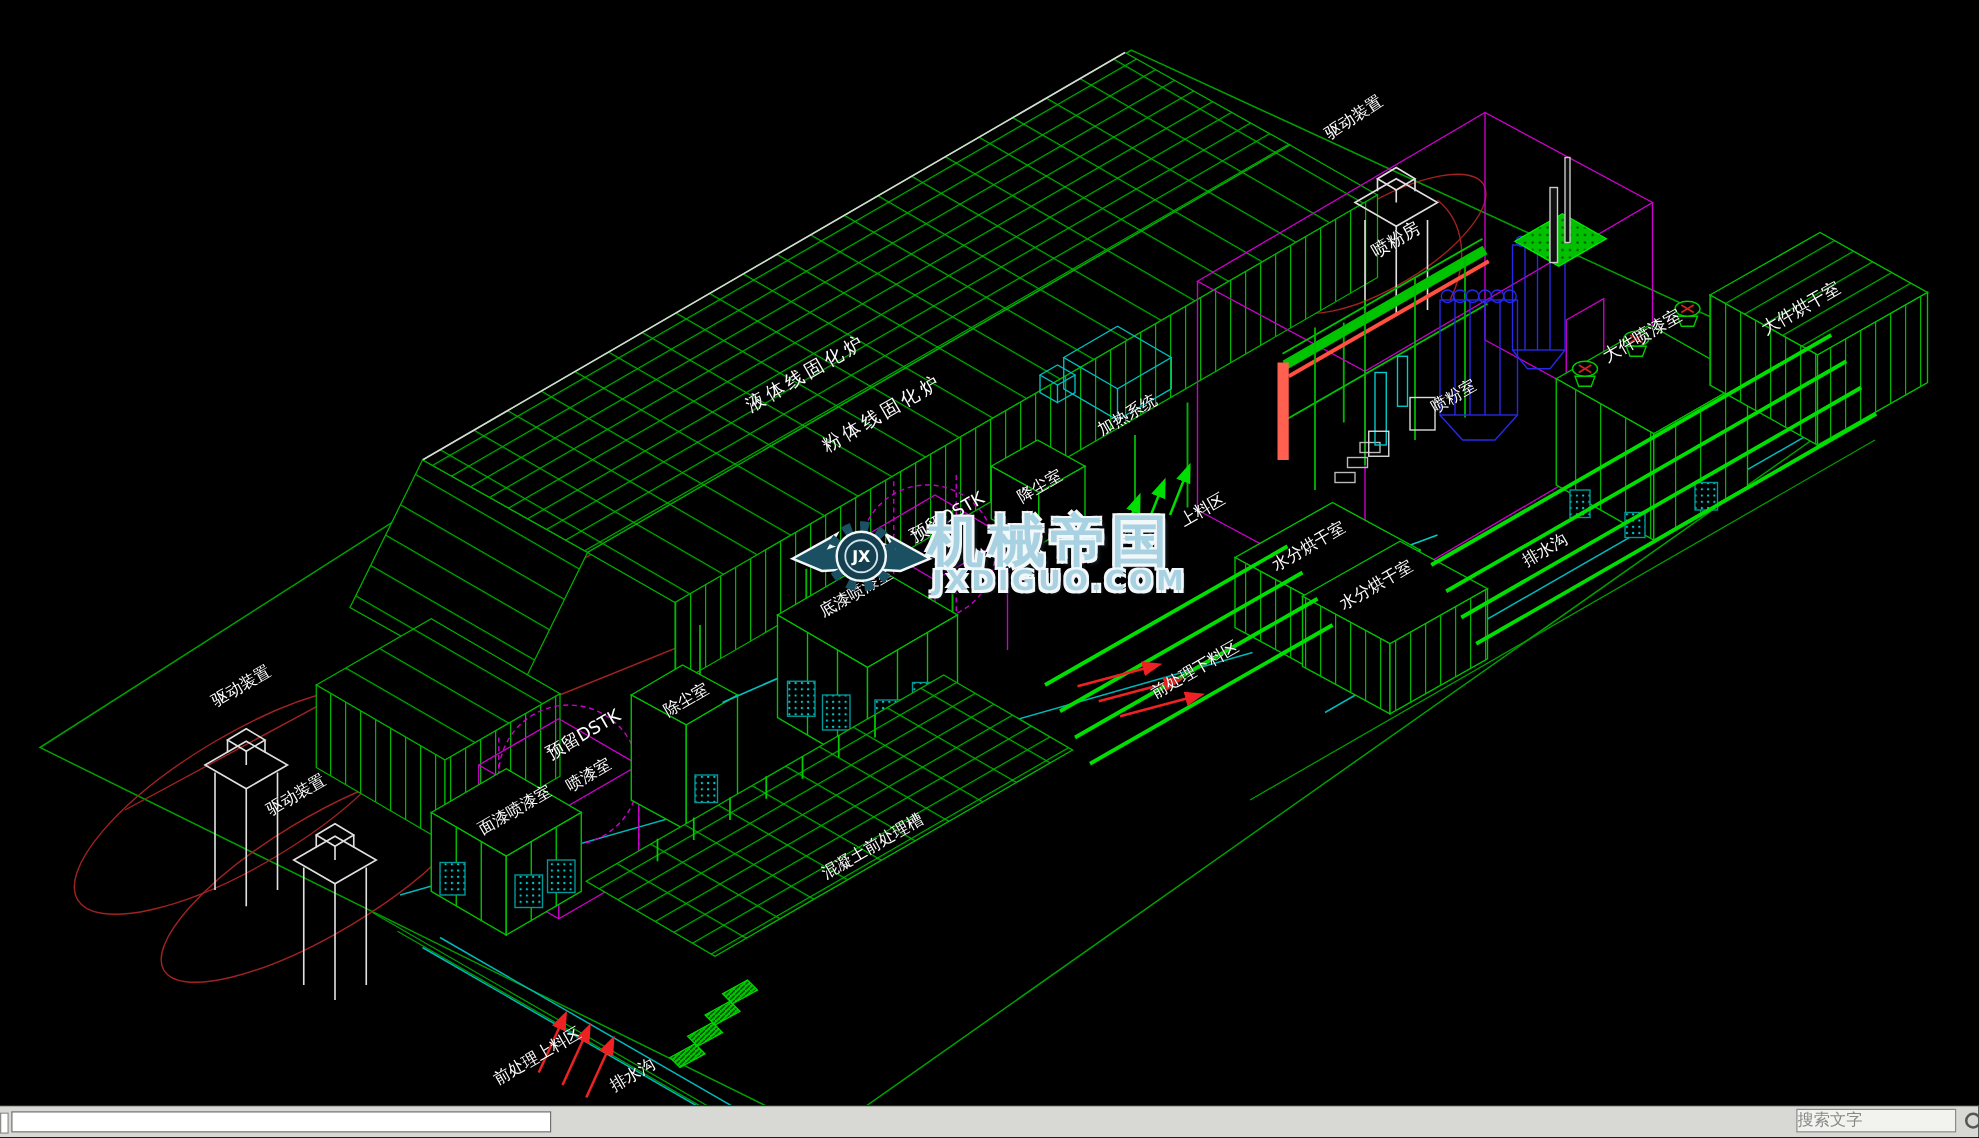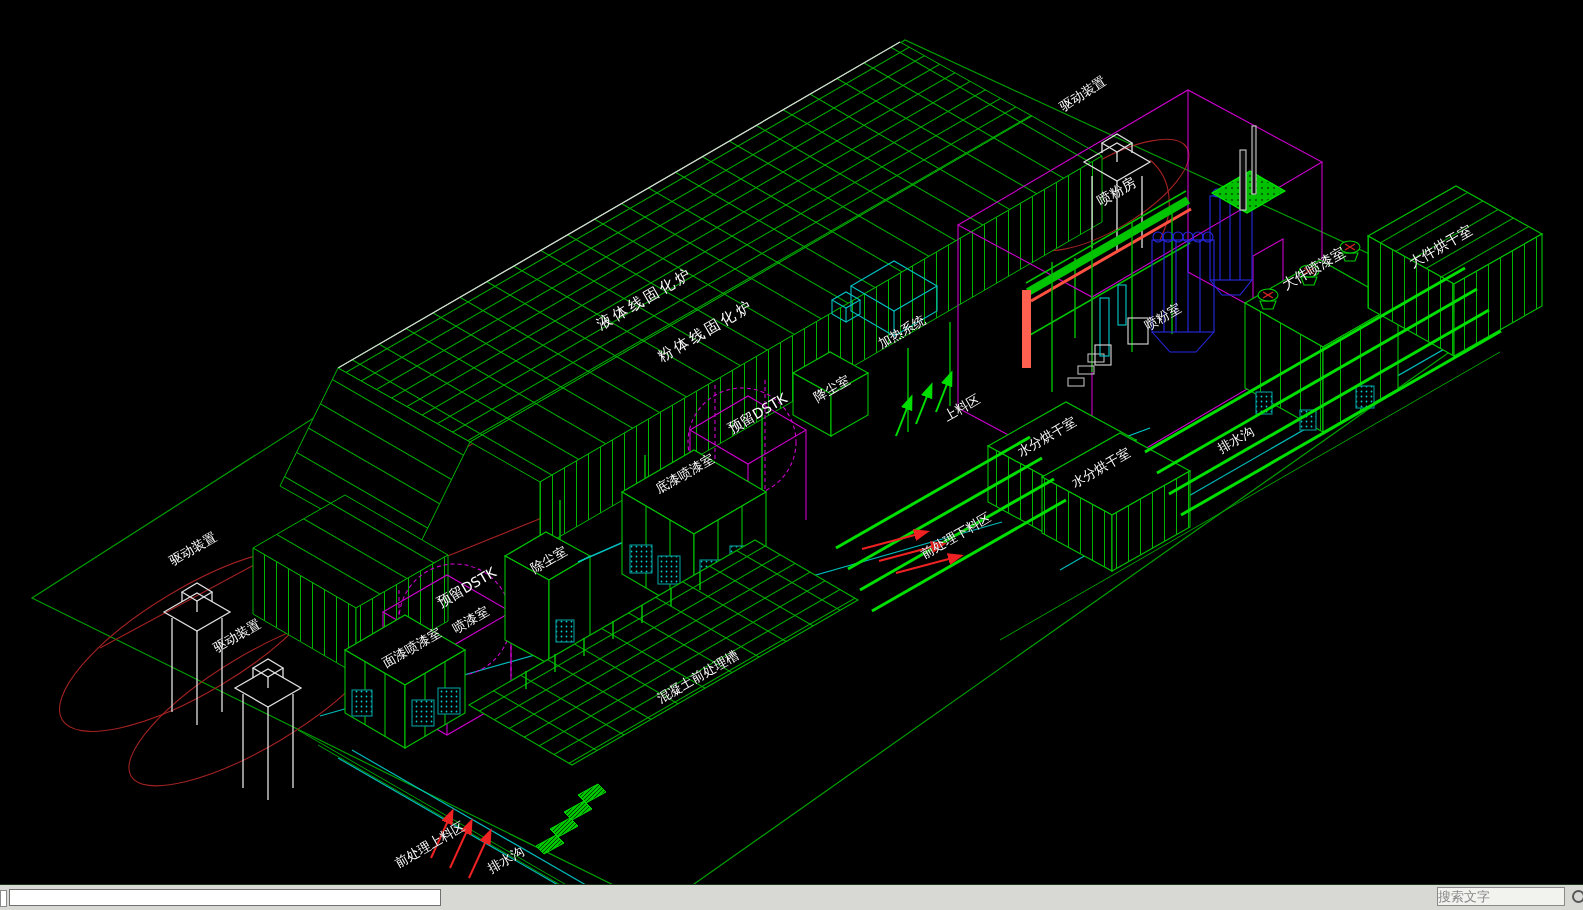--- a/index.html
+++ b/index.html
@@ -358,20 +358,34 @@
       <div class="cad-label" style="left: 193px; top: 549px; font-size: 13px; transform: translate(-50%, -50%) rotate(-30deg);">驱动装置</div>
       <div class="cad-label" style="left: 237px; top: 636px; font-size: 13px; transform: translate(-50%, -50%) rotate(-30deg);">驱动装置</div>
       <div class="cad-label" style="left: 467px; top: 588px; font-size: 14px; transform: translate(-50%, -50%) rotate(-30deg);">预留DSTK</div>
       <div class="cad-label" style="left: 471px; top: 620px; font-size: 13px; transform: translate(-50%, -50%) rotate(-30deg);">喷漆室</div>
       <div class="cad-label" style="left: 412px; top: 648px; font-size: 13px; transform: translate(-50%, -50%) rotate(-30deg);">面漆喷漆室</div>
       <div class="cad-label" style="left: 758px; top: 414px; font-size: 14px; transform: translate(-50%, -50%) rotate(-30deg);">预留DSTK</div>
       <div class="cad-label" style="left: 685px; top: 474px; font-size: 13px; transform: translate(-50%, -50%) rotate(-30deg);">底漆喷漆室</div>
       <div class="cad-label" style="left: 549px; top: 560px; font-size: 13px; transform: translate(-50%, -50%) rotate(-30deg);">除尘室</div>
     </div>
 
+<div class="watermark">
+  <svg width="118" height="100" viewBox="0 0 120 100">
+    <g stroke="#f2f7fa" stroke-width="2">
+      <path d="M4,52 L40,32 L34,43 L54,36 L48,47 L62,44 L62,60 L28,62 Z" fill="#1b5063"></path>
+      <path d="M116,52 L80,32 L86,43 L66,36 L72,47 L58,44 L58,60 L92,62 Z" fill="#1b5063"></path>
+      <circle cx="60" cy="50" r="24" fill="none" stroke="#1b5063" stroke-width="9" stroke-dasharray="7 7"></circle>
+      <circle cx="60" cy="50" r="20" fill="#14404f"></circle>
+      <circle cx="60" cy="50" r="13" fill="none" stroke="#cfe3ec" stroke-width="1.5"></circle>
+    </g>
+    <text x="60" y="55" text-anchor="middle" font-size="13" font-weight="bold" fill="#fff" font-family="&quot;DejaVu Sans&quot;,&quot;Liberation Sans&quot;,sans-serif">JX</text>
+  </svg>
+  <div class="wm-title">机械帝国</div>
+  <div class="wm-sub">JXDIGUO.COM</div>
+</div>
 
 <div class="taskbar">
   <div class="grip"></div>
   <input class="cmd-input" type="text" value="" style="">
   <input class="search-input" type="text" placeholder="搜索文字" style="">
   <div class="magnifier"></div>
 </div>
 </div>
 
 </body></html>

